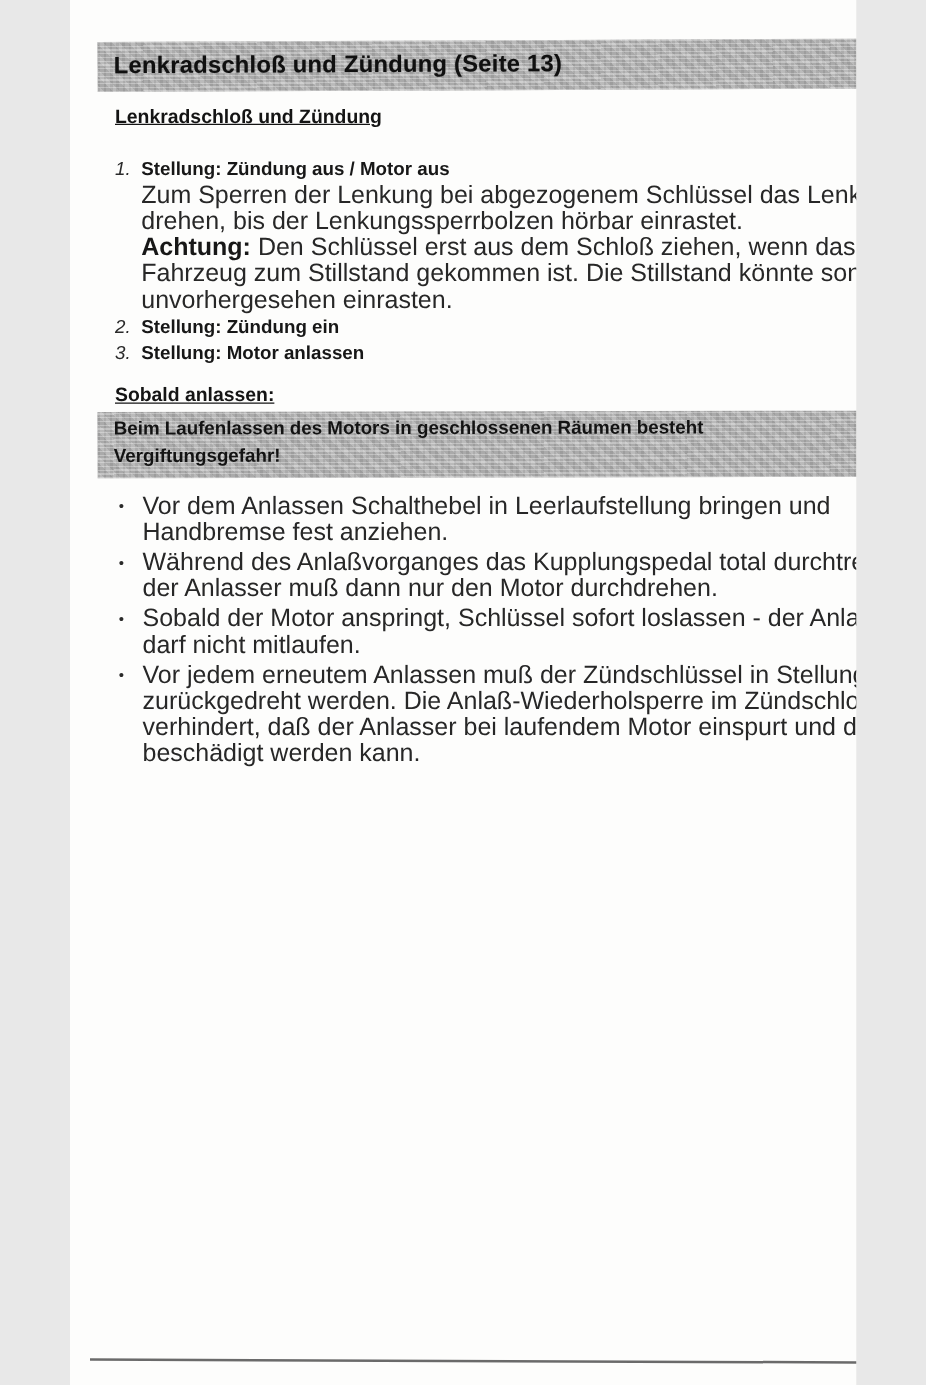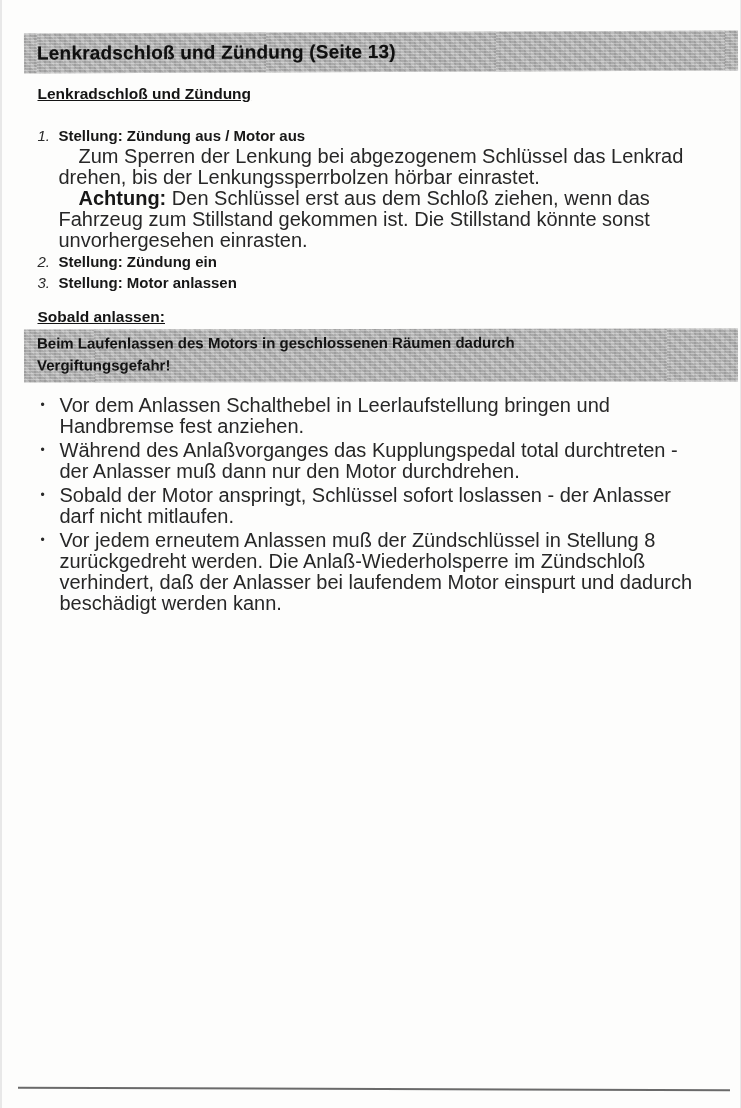--- a/index.html
+++ b/index.html
@@ -1,18 +1,18 @@
 <!DOCTYPE html>
 <html><head>
 <meta charset="utf-8">
 <style>
   html, body { margin:0; padding:0; background:#e8e8e8; }
   .page {
     position: relative;
-    width: 738px;
+    width: 629px;
     height: 1108px;
     margin: 0 auto;
     background: #fdfdfc;
     font-family: "Liberation Sans", sans-serif;
     color: #212121;
     overflow: hidden;
     text-decoration: underline;
   }
 
   
@@ -60,21 +60,21 @@
     flex: none;
     width: 21px;
     font-size: 15px;
     font-style: italic;
     line-height: 21px;
     color: #2a2a2a;
   }
   .item-body { flex: 1; }
   .item-title { font-size: 15px; font-weight: bold; line-height: 21px; color: #171717; }
   .item-para  { font-size: 20px; line-height: 21px; color: #272727; }
-  .lead { font-weight: bold; color: #171717; margin-left: 20px; }
+  .lead { font-weight: bold; color: #171717; }
 
   .section2 { margin-top: 15px; }
 
   .warnbar {
     margin-left: -14px;
     margin-top: 3px;
     width: 714px;
     padding: 3px 0 6px 13px;
     box-sizing: border-box;
     display: flex;
@@ -160,21 +160,21 @@
           <div class="item-title">Stellung: Motor anlassen</div>
         </div>
       </div>
 
     </div>
 
     <div class="section2">
       <h2 class="section-heading">Sobald anlassen:</h2>
 
       <div class="warnbar halftone">
-        <span class="warn-text">Beim Laufenlassen des Motors in geschlossenen Räumen dadurch Vergiftungsgefahr!</span>
+        <span class="warn-text">Beim Laufenlassen des Motors in geschlossenen Räumen besteht Vergiftungsgefahr!</span>
       </div>
 
       <div class="bullets">
         <div class="bullet-item">
           <span class="bullet-marker">•</span>
           <span class="bullet-text">Vor dem Anlassen Schalthebel in Leerlaufstellung bringen und Handbremse fest anziehen.</span>
         </div>
         <div class="bullet-item">
           <span class="bullet-marker">•</span>
           <span class="bullet-text">Während des Anlaßvorganges das Kupplungspedal total durchtreten - der Anlasser muß dann nur den Motor durchdrehen.</span>

